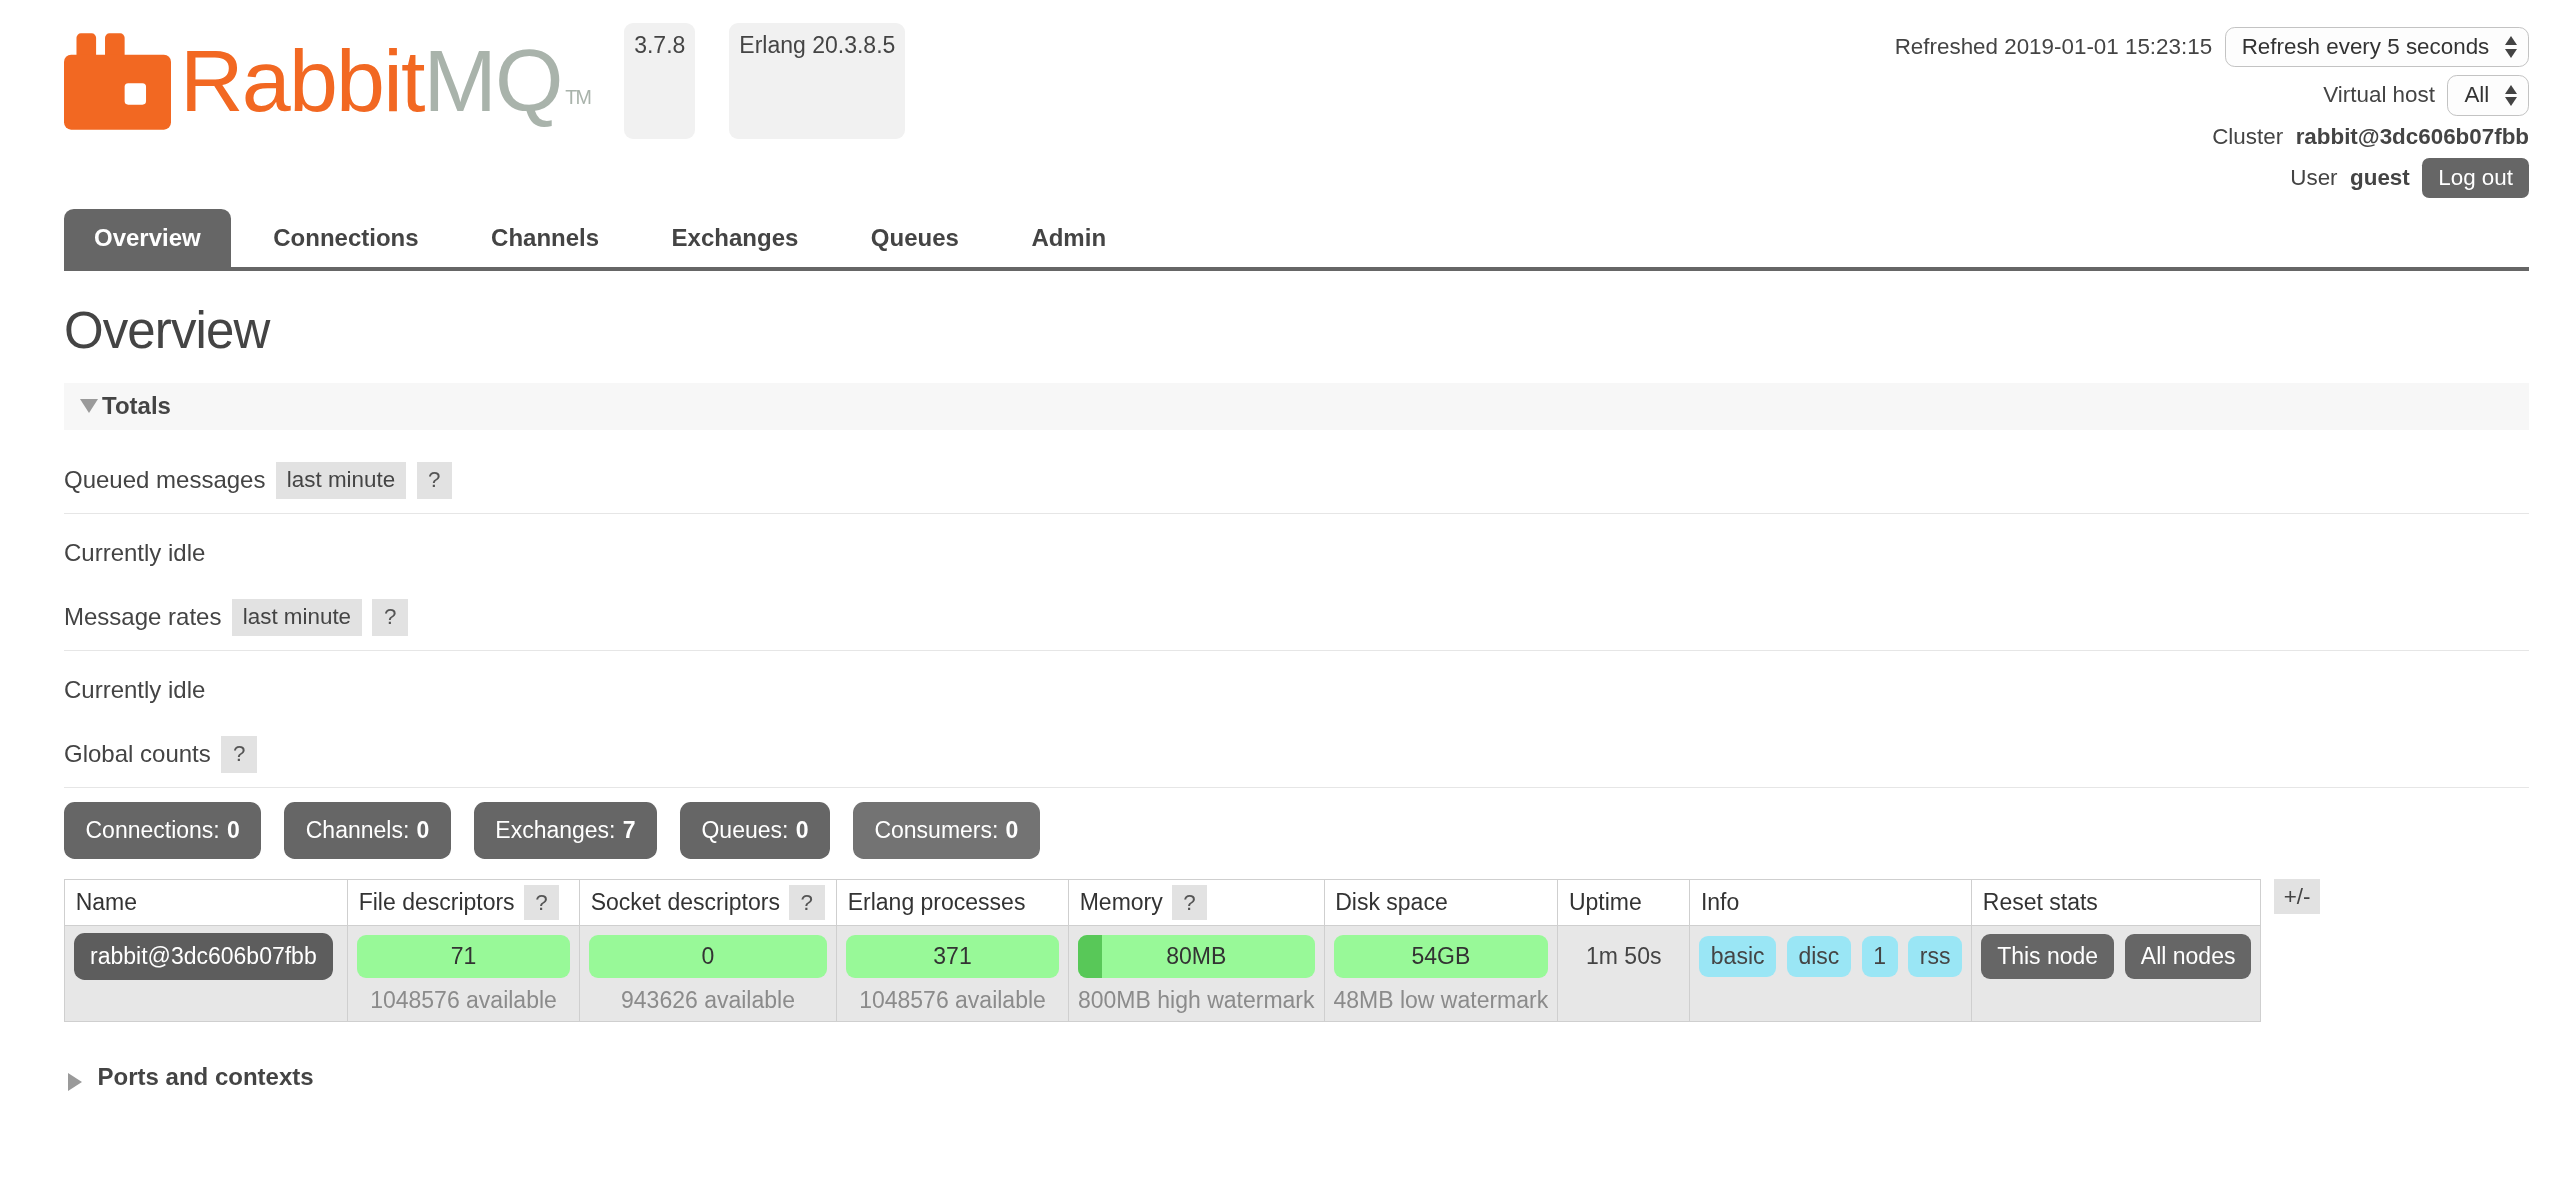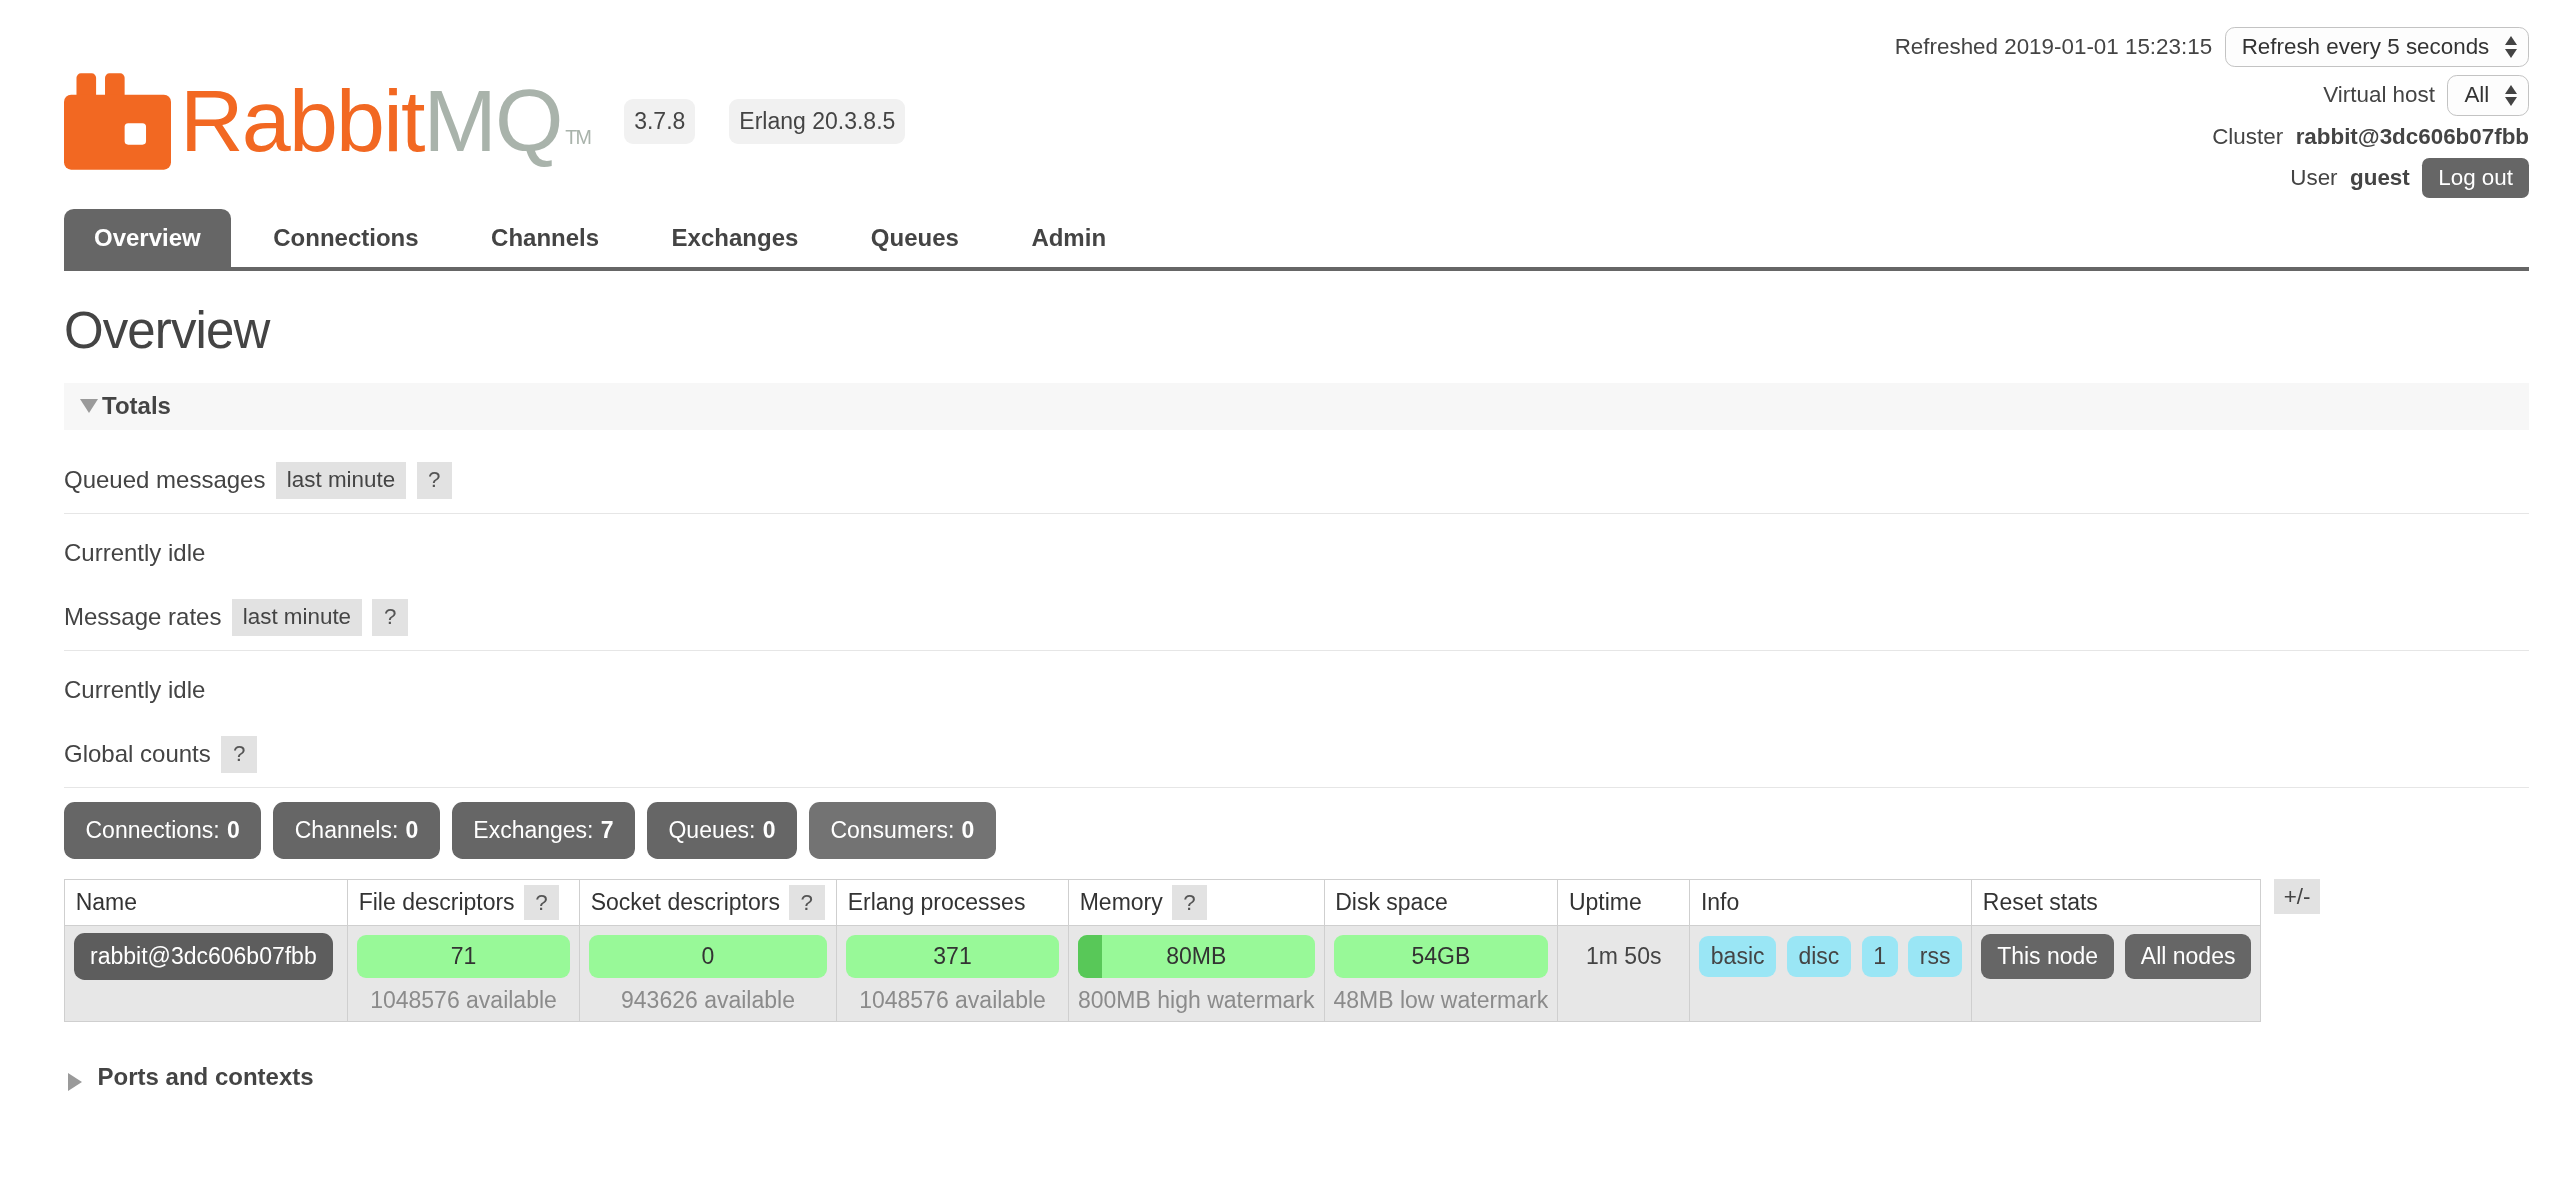--- a/index.html
+++ b/index.html
@@ -6,21 +6,21 @@
   html, body { background: #fff; }
   body {
     width: 2576px; height: 1204px; overflow: hidden;
     font-family: "Liberation Sans", sans-serif;
     color: #444; font-size: 23px;
   }
   .page { padding: 0 47px 0 64px; }
 
   
   .topbar { display: flex; justify-content: space-between; padding-top: 23px; }
-  .brand { display: flex; align-items: center; height: 116px; margin-top: 40px; }
+  .brand { display: flex; height: 116px; }
   .logo { display: flex; align-items: center; text-decoration: none; cursor: pointer; }
   .logo svg { display: block; }
   .wordmark { font-size: 88px; letter-spacing: -1.8px; margin-left: 9px; line-height: 1; }
   .wm-rabbit { color: #f26822; }
   .wm-mq { color: #a9b3ab; }
   .wm-tm { color: #a9b3ab; font-size: 19.7px; vertical-align: 7.2px; margin-left: 3.6px; }
   .pill { background: #f1f1f1; border-radius: 9px; padding: 9px 10px; margin-left: 34px;
           font-size: 23px; color: #444; white-space: nowrap; }
 
   .status { display: flex; flex-direction: column; align-items: flex-end; gap: 8px; padding-top: 3.6px; }
@@ -52,21 +52,21 @@
   .tri-right { width: 0; height: 0; border-top: 9.8px solid transparent; border-bottom: 9.8px solid transparent;
                border-left: 14.3px solid #9a9a9a; }
 
   .subhead { display: flex; align-items: center; gap: 10.7px; margin-top: 32px; padding-bottom: 14.3px;
              border-bottom: 1.8px solid #e6e6e6; }
   .subhead .lbl { font-size: 24px; color: #444; }
   .badge-gray { background: #e2e2e2; color: #444; font-size: 22.4px; padding: 5.4px 10.7px; }
   .badge-help { background: #e2e2e2; color: #555; font-size: 22.4px; padding: 5.4px 11.6px; cursor: pointer; }
   .idle { font-size: 24px; color: #444; margin: 25px 0; }
 
-  .counts { display: flex; gap: 12px; margin: 14.3px 0 0; }
+  .counts { display: flex; gap: 23px; margin: 14.3px 0 0; }
   .count-chip { background: #666; color: #fff; border-radius: 10.7px; padding: 15px 21.5px; font-size: 23px; white-space: nowrap; }
   .count-chip .v { font-weight: bold; margin-left: 7.2px; }
   .count-chip.muted { background: #737373; }
 
   
   .nodes-bar { margin-top: 48px; }
   .table-wrap { display: flex; align-items: flex-start; margin-top: 19.7px; }
   table.nodes { border-collapse: collapse; table-layout: fixed; background: #fff; }
   table.nodes th, table.nodes td { border: 1.8px solid #cfcfcf; }
   th { font-weight: normal; text-align: left; font-size: 23px; color: #333;

